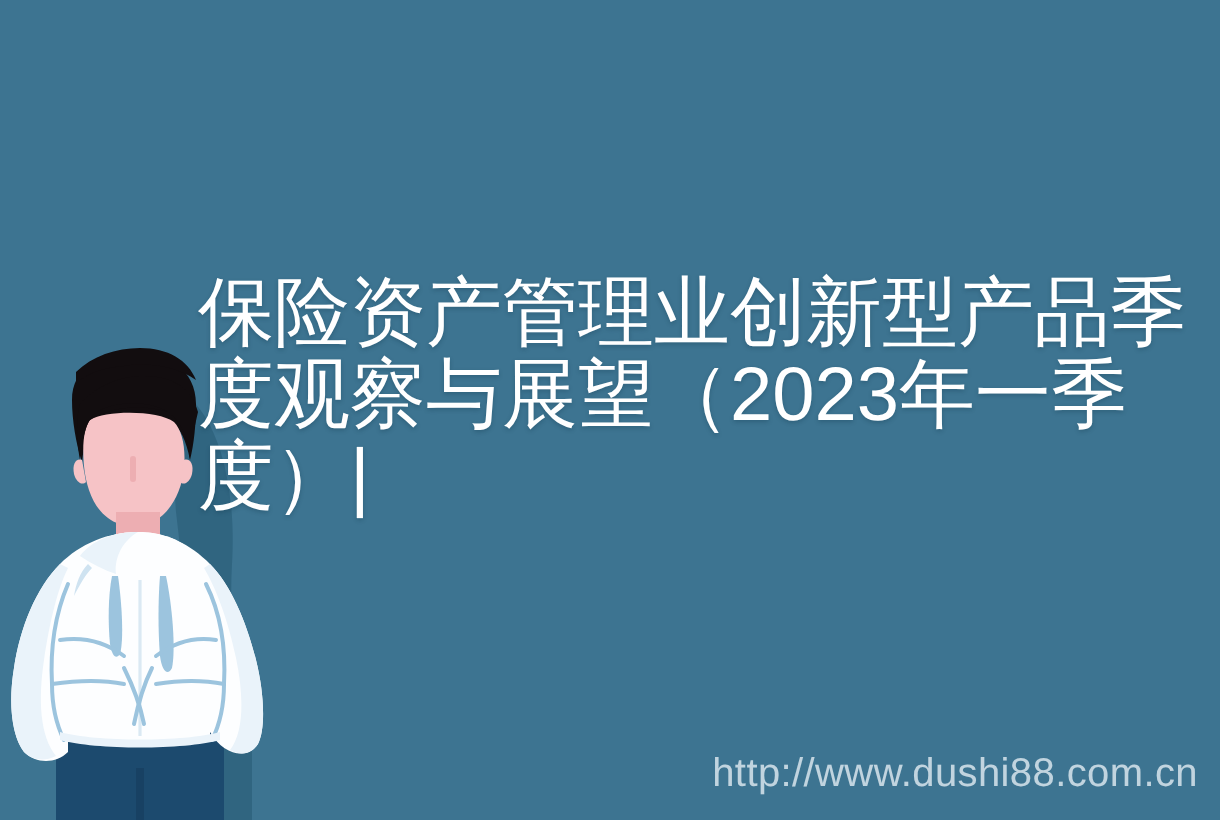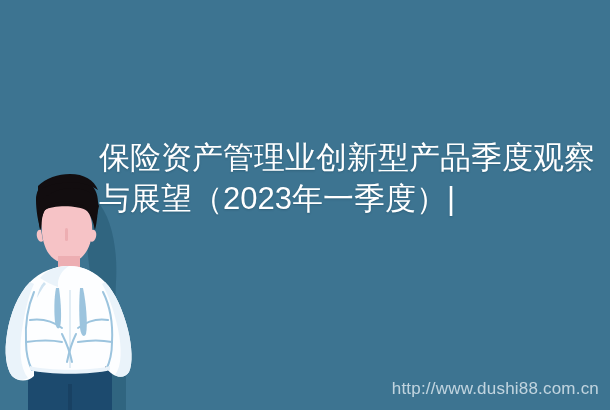--- a/index.html
+++ b/index.html
@@ -34,38 +34,38 @@
     height: 240px;
   }
 
   
   #headline {
     position: absolute;
     left: 99px;
     top: 137px;
     width: 500px;
     color: #ffffff;
-    font-size: 31px;
+    font-size: 38px;
     line-height: 41px;
     letter-spacing: 0px;
     font-weight: 400;
     text-shadow: 0 1px 2px rgba(18,52,72,0.30);
     white-space: normal;
   }
   #headline .title-text {
     display: block;
   }
 
   
   #watermark {
     position: absolute;
     right: 11px;
     bottom: 11px;
     color: rgba(226,236,242,0.80);
-    font-size: 17px;
+    font-size: 20px;
     letter-spacing: 0.2px;
     font-weight: 400;
     white-space: nowrap;
   }
 </style>
 </head>
 <body>
 
 <div id="stage">
 

